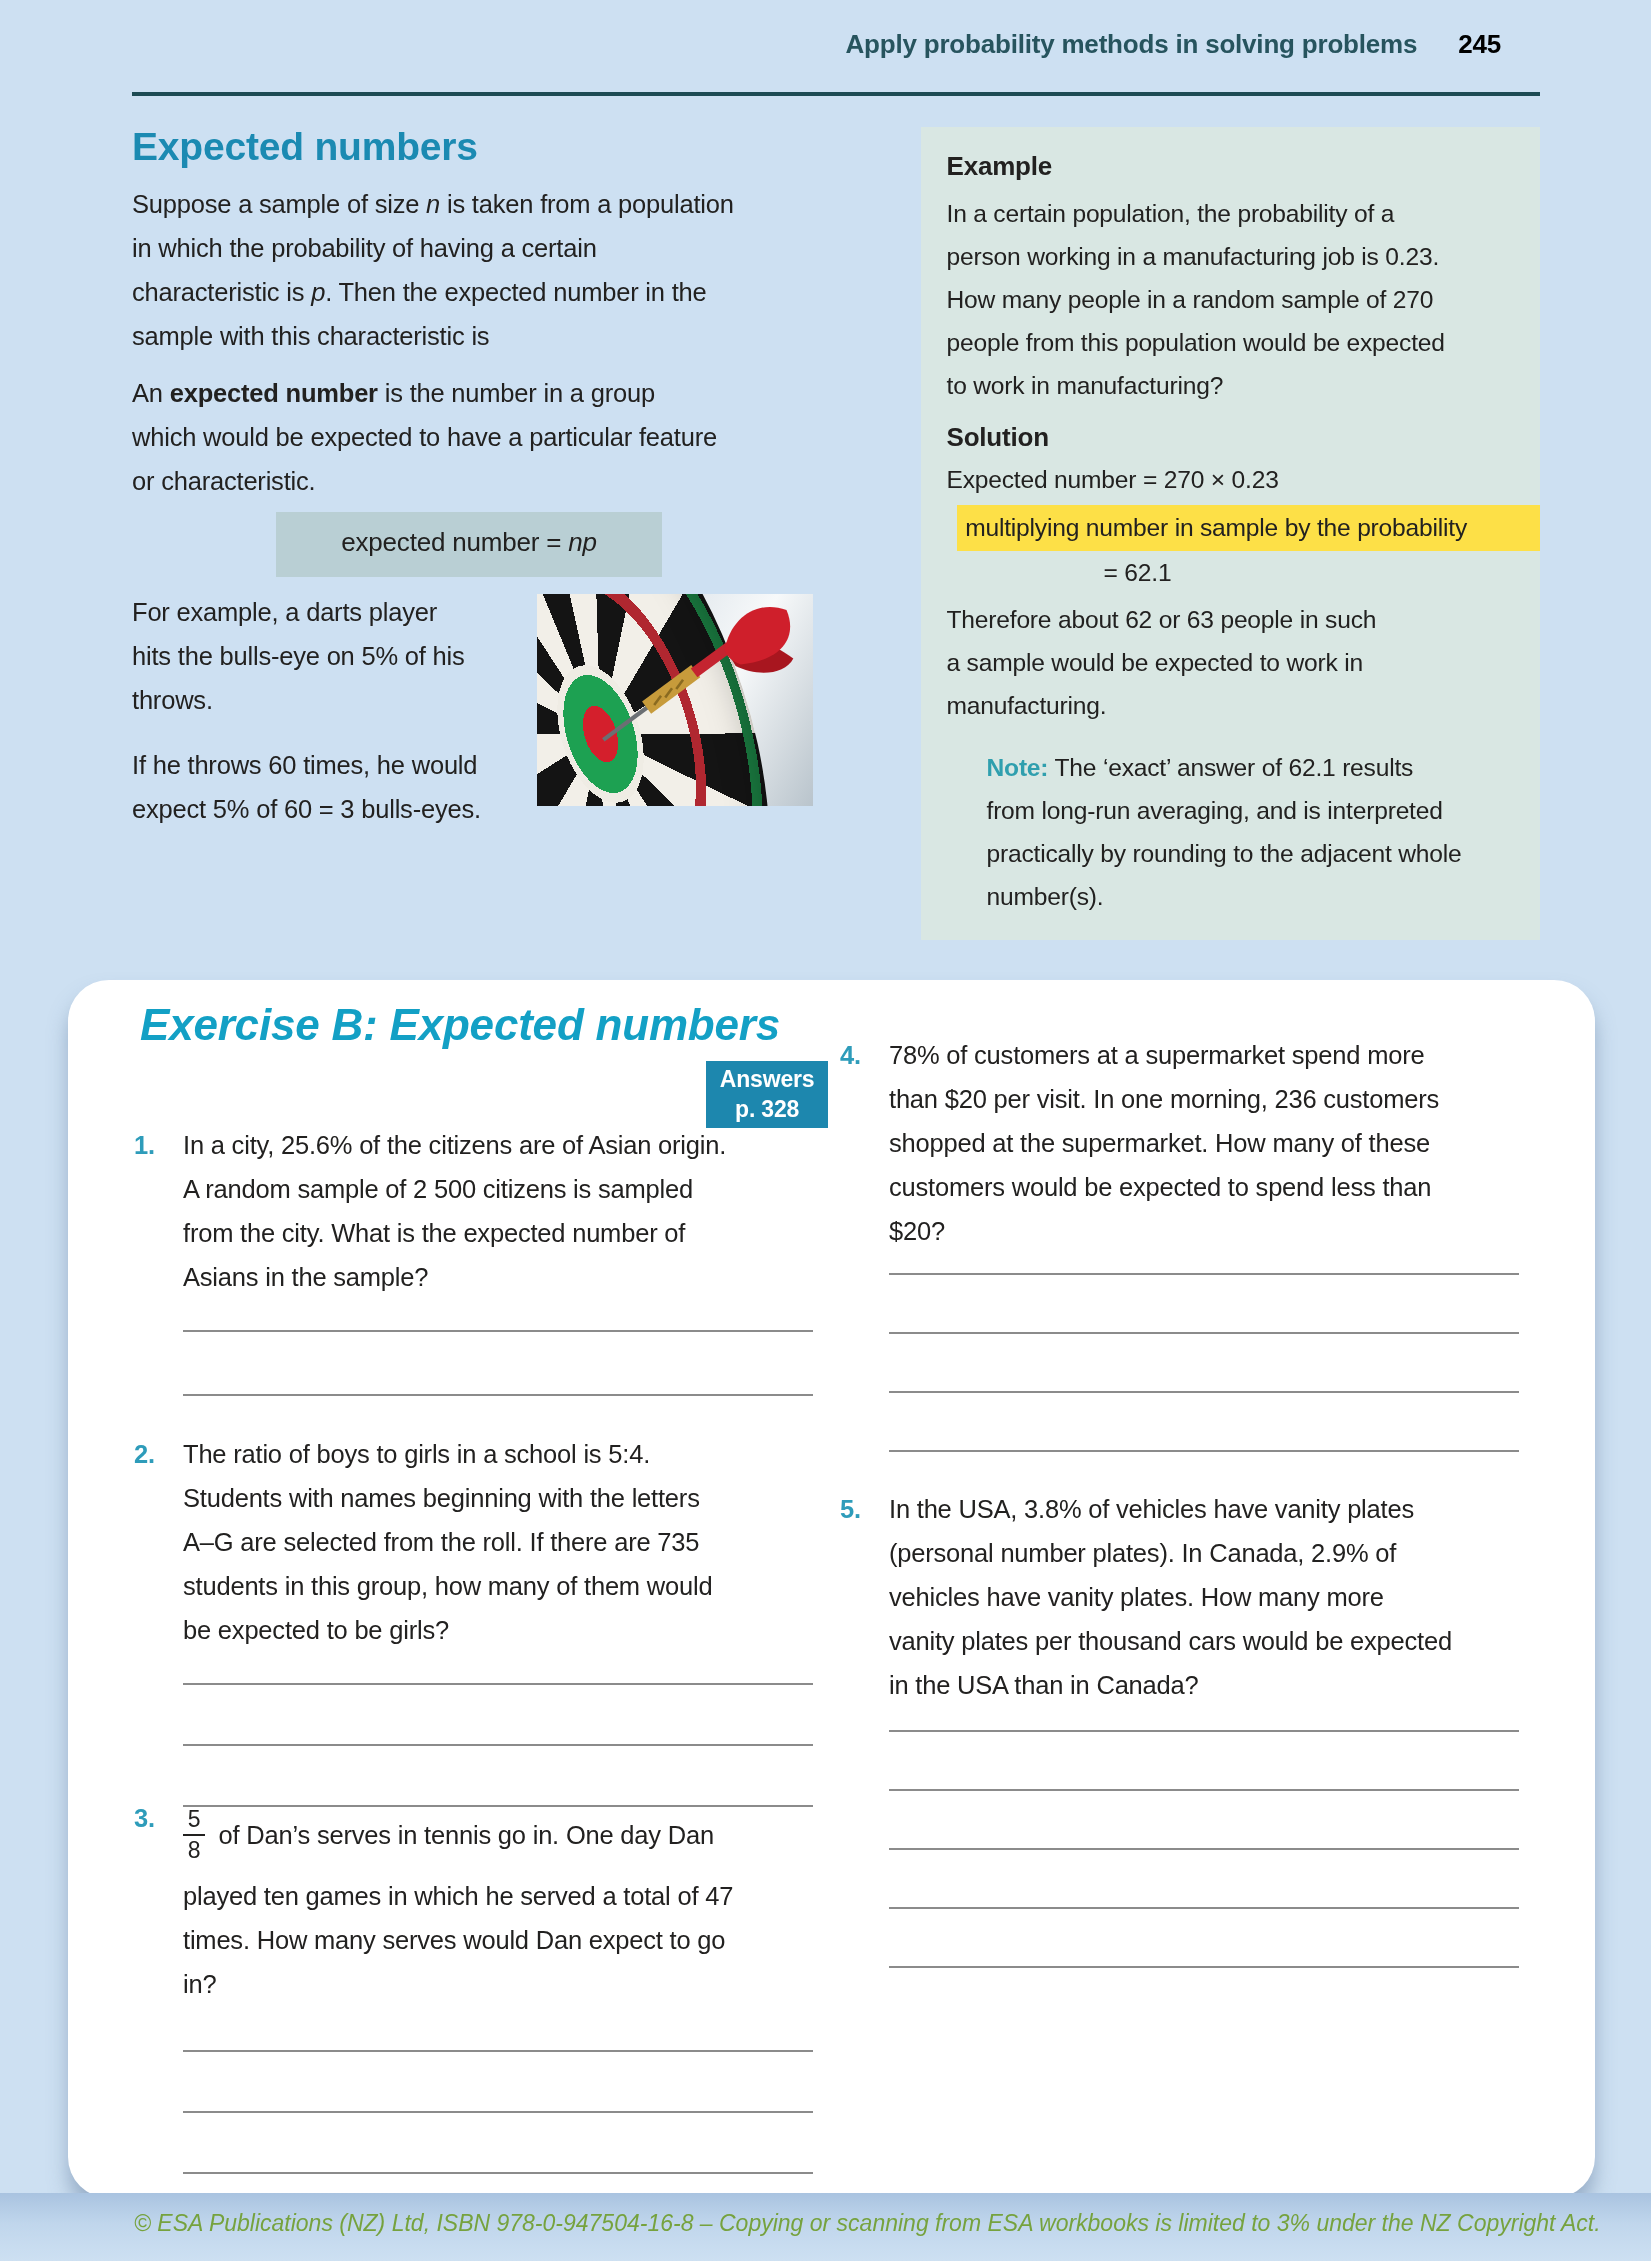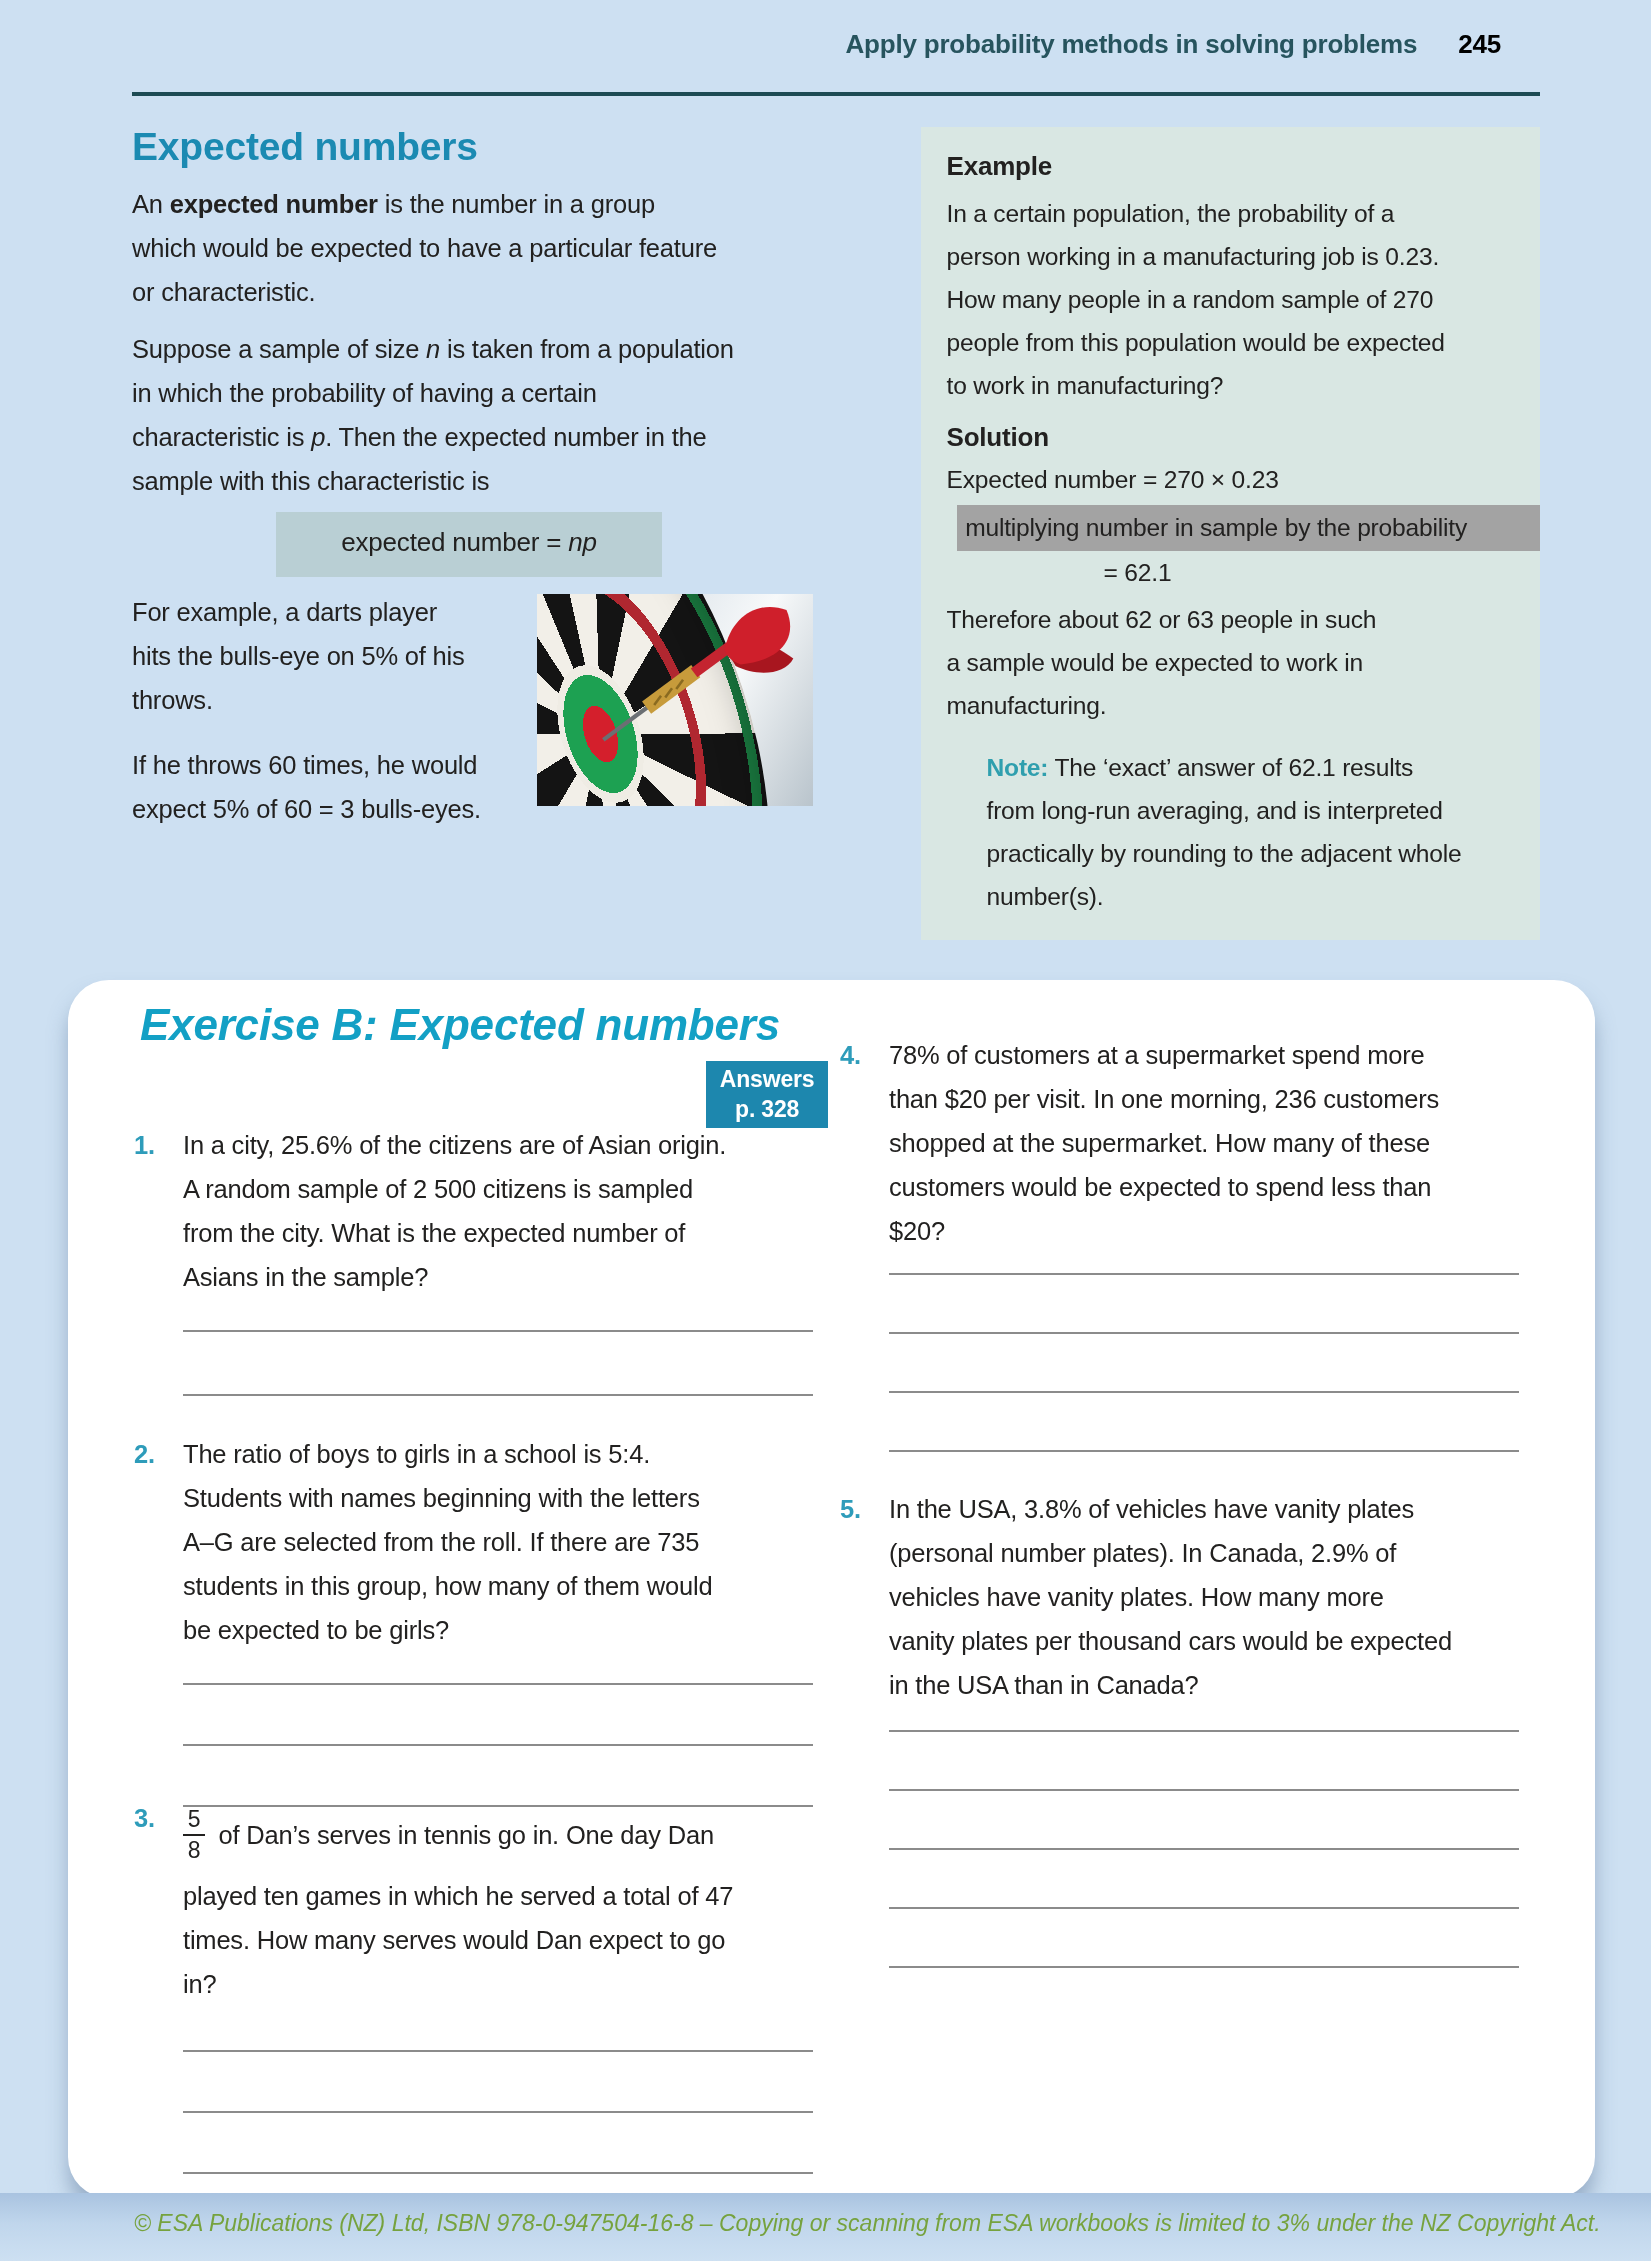--- a/index.html
+++ b/index.html
@@ -33,21 +33,21 @@
       repeating-conic-gradient(from -8deg, #141414 0deg 18deg, #f2efe8 18deg 36deg);
     transform:rotate(-18deg) scaleX(0.55);
     box-shadow:inset 0 0 51px rgba(0,0,0,.35);}
   .dart{position:absolute;left:0;top:0;}
   
   .example-box{position:absolute;left:921px;top:127px;width:619px;min-height:806px;box-sizing:border-box;
     background:#d9e7e3;padding:20.4px 25.5px 22px 25.5px;font-size:24.6px;line-height:43px;}
   .example-box .hd{font-size:26px;font-weight:bold;line-height:31px;margin:3.4px 0 10.2px 0;}
   .example-box .hd2{font-size:26px;font-weight:bold;line-height:31px;margin:15.3px 0 5.1px 0;}
   .ex-body{white-space:pre-line;}
-  .hl-band{margin:3.4px -25.5px 0 10.2px;background:#a3a3a3;padding:0.8px 5.1px 2.5px 8.5px;}
+  .hl-band{margin:3.4px -25.5px 0 10.2px;background:#fde047;padding:0.8px 5.1px 2.5px 8.5px;}
   .result-line{padding-left:157px;}
   .concl{margin-top:4px;white-space:pre-line;}
   .note{margin-top:18.7px;white-space:pre-line;margin-left:40px;}
   .note .note-label{color:#2f9fae;font-weight:bold;}
   
   .exbox{position:absolute;left:68px;top:980px;width:1527px;height:1218px;background:#ffffff;border-radius:41px;
     box-shadow:0 15.3px 18.7px rgba(100,125,160,.5);}
   .ex-title{position:absolute;left:72px;top:20.4px;font-size:44px;font-weight:bold;font-style:italic;color:#13a0c5;}
   .answers-badge{position:absolute;left:638px;top:81px;width:112px;background:#1d87ae;color:#ffffff;
     font-size:23px;font-weight:bold;text-align:center;line-height:30px;padding:2.5px 5.1px 4.2px 5.1px;}
@@ -70,27 +70,27 @@
 <div>
 
   <div class="header-row">
     <span class="header-title">Apply probability methods in solving problems</span>
     <span class="header-page">245</span>
   </div>
   <div class="header-rule"></div>
 
   <section class="theory">
     <h1>Expected numbers</h1>
-    <p class="para"><span>An </span><span class="b">expected number</span><span> is the number in a group
-which would be expected to have a particular feature
-or characteristic.</span></p>
     <p class="para"><span>Suppose a sample of size </span><span class="it">n</span><span> is taken from a population
 in which the probability of having a certain
 characteristic is </span><span class="it">p</span><span>. Then the expected number in the
 sample with this characteristic is</span></p>
+    <p class="para"><span>An </span><span class="b">expected number</span><span> is the number in a group
+which would be expected to have a particular feature
+or characteristic.</span></p>
     <div class="formula-box"><span>expected number = </span><span class="it">np</span></div>
     <p class="para darts-p">For example, a darts player
 hits the bulls-eye on 5% of his
 throws.</p>
     <p class="para darts-p" style="margin-top:20.4px;">If he throws 60 times, he would
 expect 5% of 60 = 3 bulls-eyes.</p>
   </section>
 
   <div class="photo">
     <div class="board"></div>

